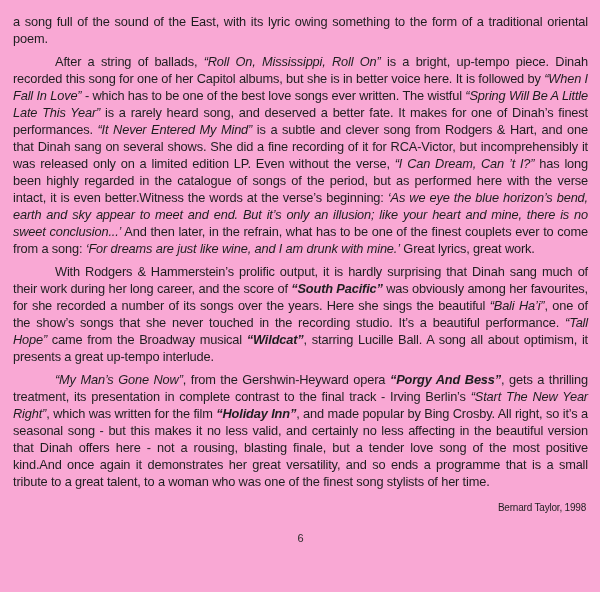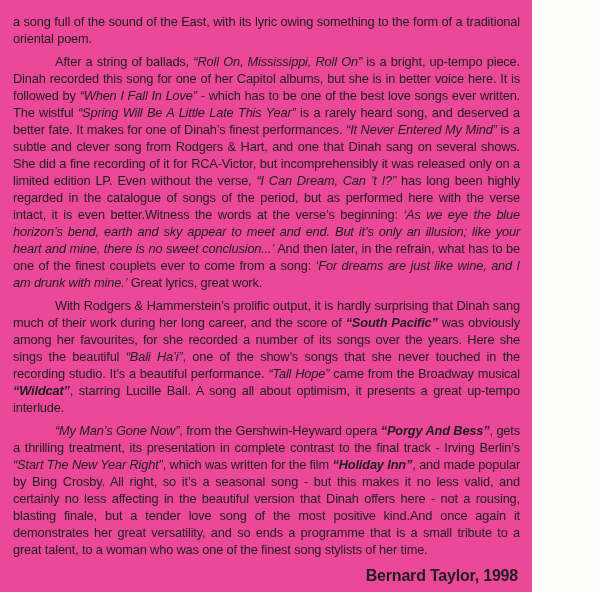--- a/index.html
+++ b/index.html
@@ -2,47 +2,47 @@
 <html><head>
 <meta charset="utf-8">
 <style>
   html, body {
     margin: 0;
     padding: 0;
     background: #fdfdfb;
   }
   .page {
     position: relative;
-    width: 532px;
+    width: 600px;
     height: 592px;
     box-sizing: border-box;
     padding: 13px 12px 0 13px;
-    background: #ec4899;
+    background: #f9a8d4;
     color: #1e1e20;
     font-family: "Liberation Sans", sans-serif;
     font-size: 12.8px;
     line-height: 17px;
     letter-spacing: -0.15px;
     overflow: hidden;
   }
   .body-text p {
     margin: 0 0 6px 0;
     text-align: justify;
   }
   .body-text p.indent {
     text-indent: 42px;
   }
   .run-r { font-style: normal; font-weight: normal; }
   .run-i { font-style: italic; font-weight: normal; margin-top: 37px; }
   .run-bi { font-style: italic; font-weight: bold; margin-top: 12px; }
   .signature {
     margin-top: 9px;
     text-align: right;
-    font-weight: bold;
-    font-size: 16px;
+    font-weight: normal;
+    font-size: 10px;
     letter-spacing: -0.2px;
     padding-right: 2px;
   }
   .page-number {
     margin-top: 14px;
     text-align: center;
     font-size: 11px;
     color: #2a2a2a;
   }
 </style>

